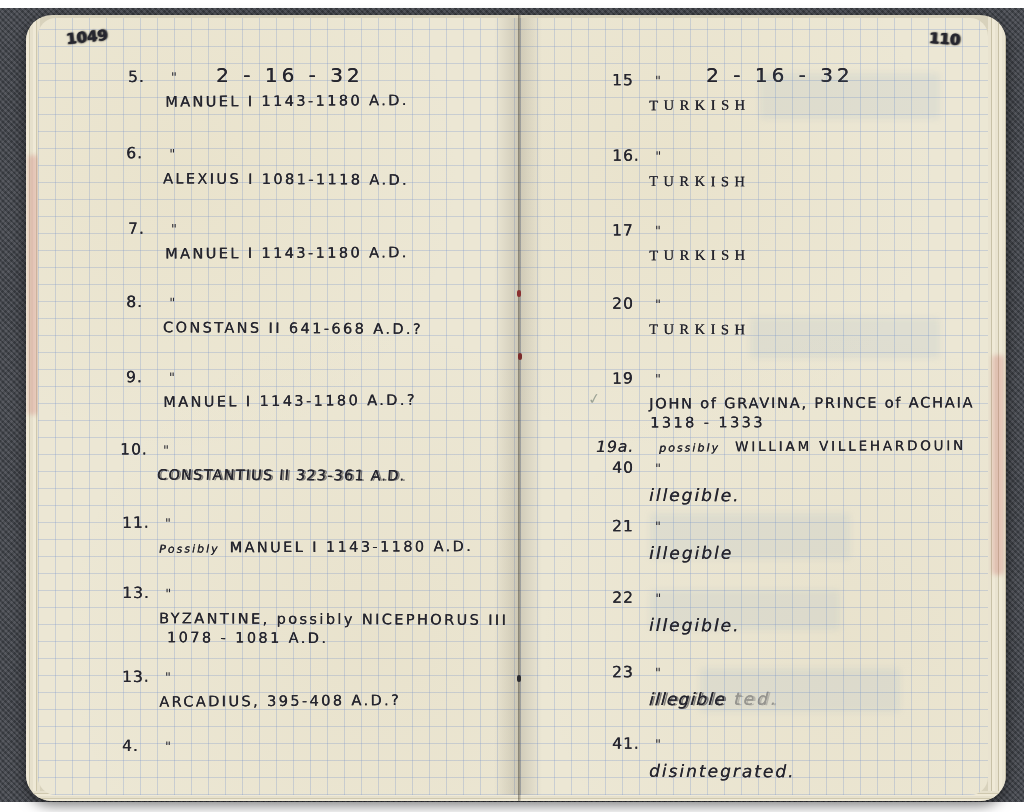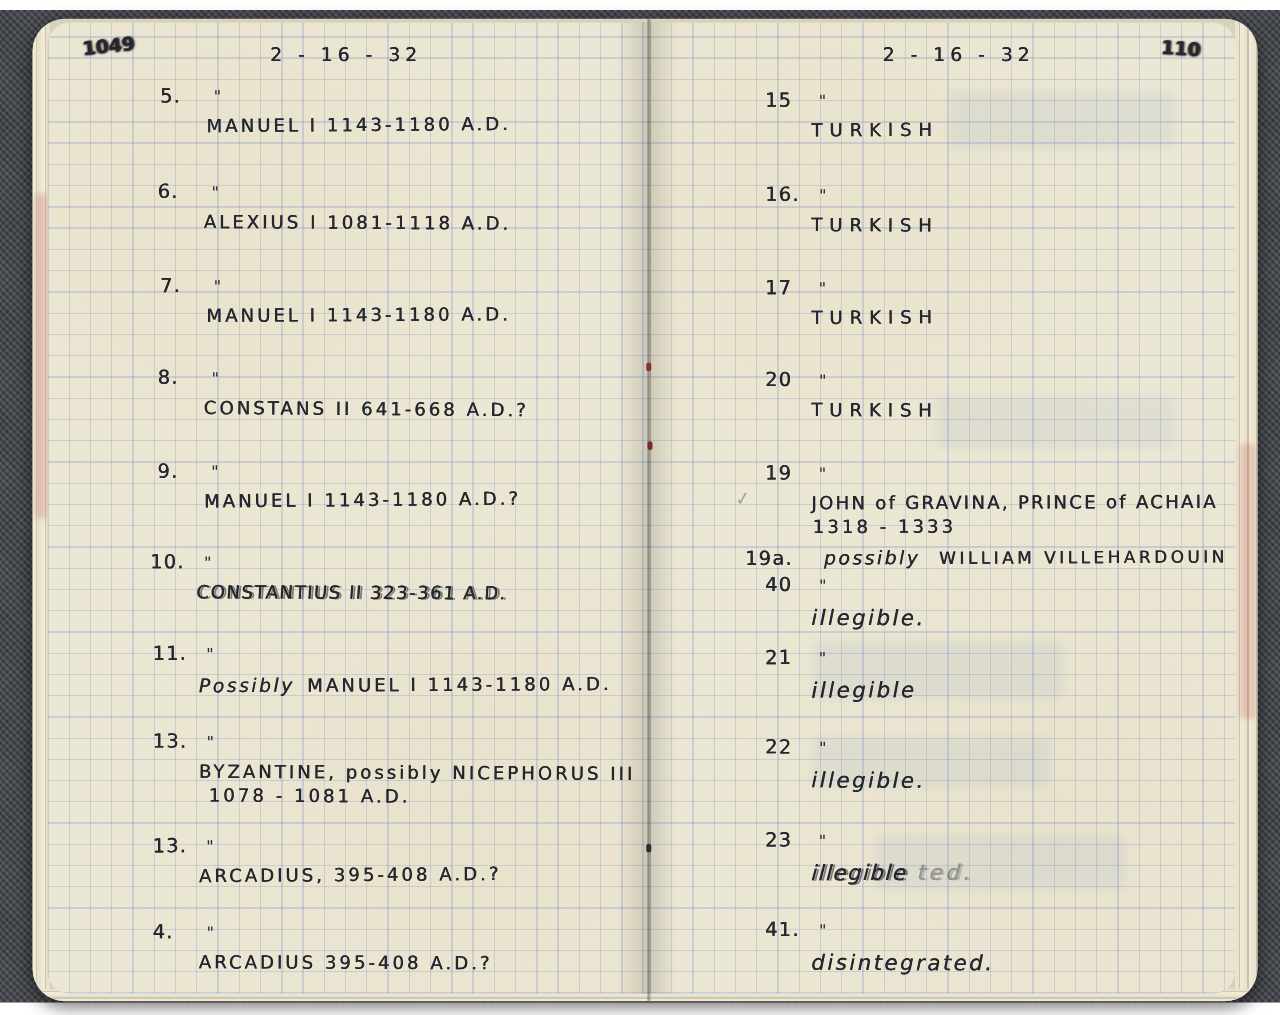--- a/index.html
+++ b/index.html
@@ -34,33 +34,33 @@
   #page-right{left:494px;width:468px;border-radius:0 18px 18px 0;}
   #page-right::before{content:"";position:absolute;left:0;top:0;width:22px;height:100%;
       background:linear-gradient(270deg,transparent,rgba(60,55,40,.16));}
   
   #gutter{position:absolute;left:492px;top:0;width:3px;height:100%;
       background:linear-gradient(90deg,rgba(40,35,25,.45),rgba(40,35,25,.10));}
   .stitch{position:absolute;width:4px;height:7px;border-radius:2px;}
   
   .hw{color:#26262f;white-space:nowrap;}
   .caps{font-size:14.5px;letter-spacing:2.4px;text-shadow:.35px 0 0 currentColor;}
-  .script{font-style:italic;font-size:15px;letter-spacing:2px;text-shadow:.3px 0 0 currentColor;}
+  .script{font-style:italic;font-size:11px;letter-spacing:2px;text-shadow:.3px 0 0 currentColor;}
   .entry{position:absolute;}
   .num{display:inline-block;min-width:30px;font-size:15.5px;letter-spacing:1px;text-shadow:.35px 0 0 currentColor;}
   .ditto{display:inline-block;margin-left:8px;font-size:13px;letter-spacing:1px;}
   .l1{margin-left:37px;margin-top:8px;}
   .l2{margin-left:45px;margin-top:3px;}
   .l2:empty,.pre:empty,.ghost:empty{display:none;}
   .pre{margin-right:10px;}
-  .wide{letter-spacing:5.5px;}
+  .wide{letter-spacing:5.5px;font-family:Liberation Serif, serif;}
   .smudge{font-weight:bold;font-size:15px;letter-spacing:0;
       text-shadow:1.2px 0 1.5px rgba(20,20,25,.85), -0.8px 0.5px 1.2px rgba(20,20,25,.6);}
-  .header-date{position:absolute;font-size:15px;letter-spacing:4px;color:#26262f;
-      text-shadow:.35px 0 0 currentColor;}
+  .header-date{position:absolute;font-size:20px;letter-spacing:4px;color:#26262f;
+      text-shadow:.35px 0 0 currentColor;margin-top:28px;}
   .jumble{letter-spacing:1.2px;transform:skewX(-4deg);
       text-shadow:2.2px .4px 0 rgba(38,38,47,.55), .35px 0 0 currentColor;}
   .ghost{opacity:.38;font-style:italic;letter-spacing:3px;margin-left:8px;}
   .checkmark{position:absolute;color:#8a9488;font-size:15px;transform:rotate(-8deg);opacity:.8;}
   
   .bleed{position:absolute;background:rgba(110,150,185,.10);filter:blur(3px);border-radius:4px;}
 </style>
 </head>
 <body>
 
@@ -131,21 +131,20 @@
 
       <div class="entry" style="left:84px;top:648px;transform:rotate(-.4deg);">
         <span class="num hw">13.</span>
         <span class="ditto hw">"</span>
         <div class="l1 hw caps">ARCADIUS, 395-408 A.D.?</div>
       </div>
 
       <div class="entry" style="left:84px;top:718px;transform:rotate(.2deg);">
         <span class="num hw">4.</span>
         <span class="ditto hw">"</span>
-        <div class="l1 hw caps">ARCADIUS 395-408 A.D.?</div>
       </div>
     </div>
 
     <div id="page-right" class="page">
       <div class="hw smudge" style="position:absolute;right:28px;top:12px;transform:rotate(4deg);">110</div>
       <div class="header-date" style="left:186px;top:17px;">2 - 16 - 32</div>
 
       <div class="bleed" style="left:240px;top:55px;width:180px;height:46px;"></div>
       <div class="bleed" style="left:230px;top:300px;width:190px;height:40px;"></div>
       <div class="bleed" style="left:130px;top:495px;width:200px;height:46px;"></div>
@@ -179,21 +178,21 @@
       <div class="checkmark" style="left:68px;top:372px;">✓</div>
 
       <div class="entry" style="left:92px;top:350px;transform:rotate(-.2deg);">
         <span class="num hw">19</span>
         <span class="ditto hw">"</span>
         <div class="l1 hw caps" style="letter-spacing:1.8px;">JOHN of GRAVINA, PRINCE of ACHAIA</div>
         <div class="l2 hw caps" style="margin-left:38px;">1318 - 1333</div>
       </div>
 
       <div class="entry" style="left:76px;top:418px;transform:rotate(-.3deg);">
-        <span class="num hw" style="min-width:44px;">19a.</span>
+        <span class="num hw" style="min-width:44px;font-style:italic;">19a.</span>
         <span class="pre script hw" style="margin-left:14px;">possibly</span>
         <span class="hw caps" style="font-size:13.5px;letter-spacing:2.8px;">WILLIAM VILLEHARDOUIN</span>
       </div>
 
       <div class="entry" style="left:92px;top:440px;transform:rotate(.2deg);">
         <span class="num hw">40</span>
         <span class="ditto hw">"</span>
         <div class="l1 hw script" style="font-size:17px;">illegible.</div>
       </div>
 

